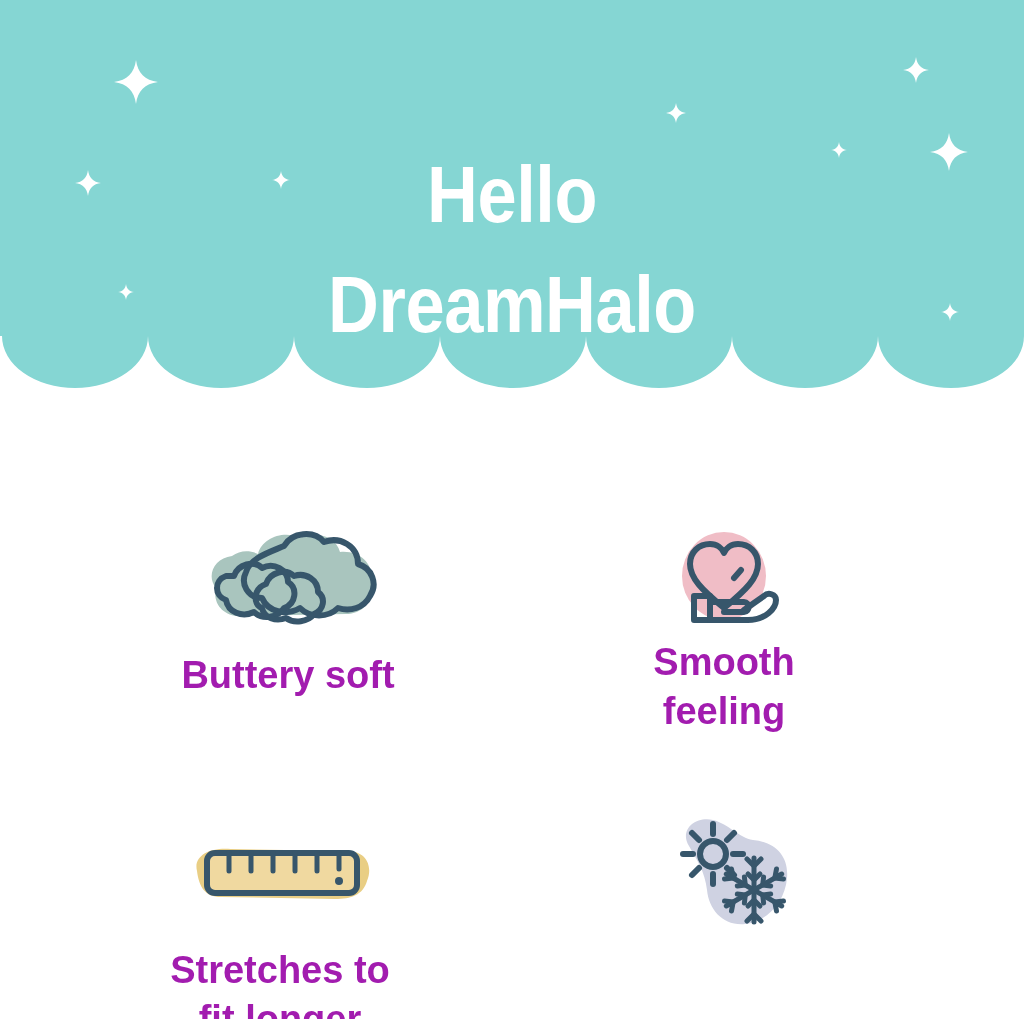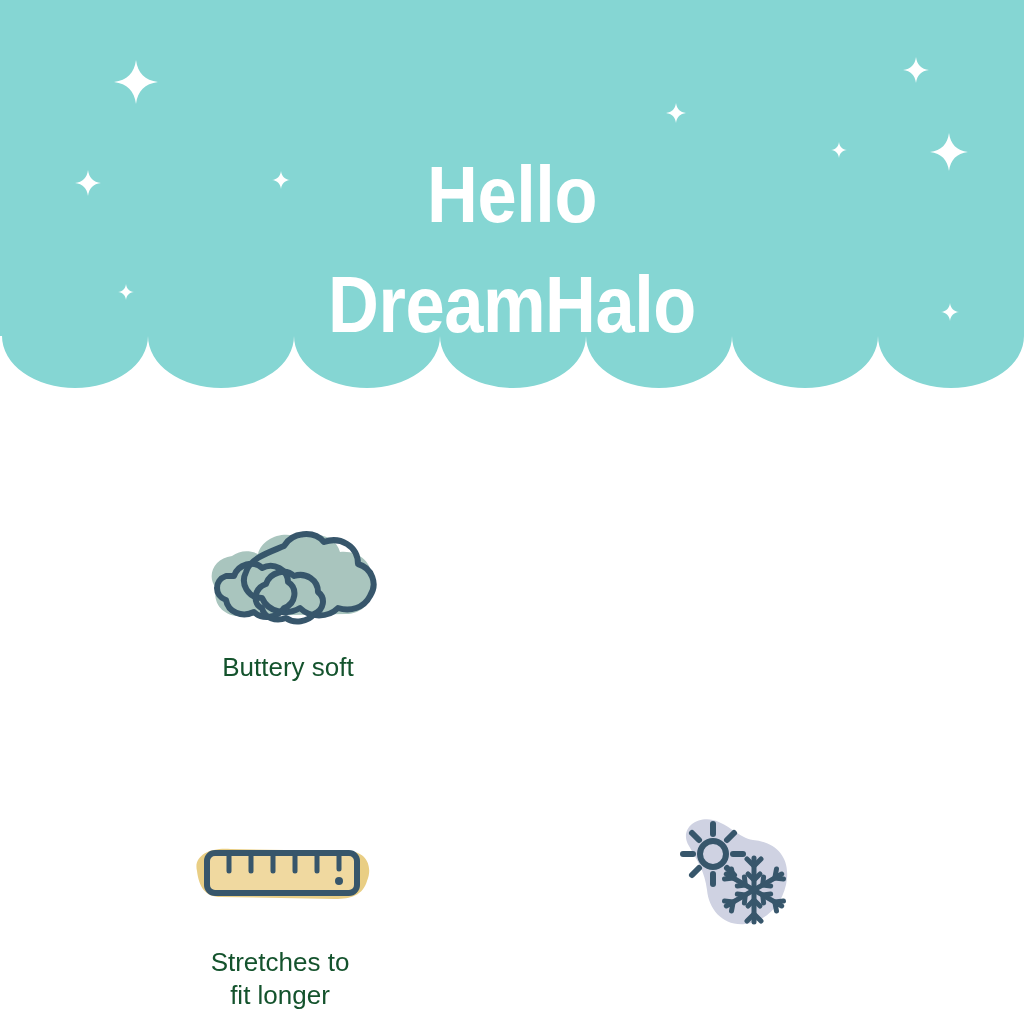--- a/index.html
+++ b/index.html
@@ -77,24 +77,24 @@
     text-align: center;
   }
   .feature .icon-wrap {
     height: 120px;
     display: flex;
     align-items: center;
     justify-content: center;
   }
   .feature .label {
     margin-top: 6px;
-    color: #14532d;
-    font-size: 26px;
+    color: #a21caf;
+    font-size: 38px;
     line-height: 1.28;
-    font-weight: 400;
+    font-weight: 700;
     letter-spacing: 0px;
     white-space: pre-line;
   }
 
   
   #feat-buttery-soft { left: 118px; top: 125px; }
   #feat-smooth-feeling { left: 554px; top: 120px; }
   #feat-stretches     { left: 110px; top: 420px; }
   #feat-seasonless    { left: 560px; top: 412px; }
 
@@ -183,20 +183,44 @@
                  C118,46 130,54 130,66
                  C138,72 136,84 126,88
                  C120,96 106,98 98,92
                  C88,96 76,92 74,82
                  C64,78 66,62 78,58 Z" fill="none" stroke="#37566B" stroke-width="6" stroke-linejoin="round" stroke-linecap="round"></path>
       </svg>
     </div>
     <div class="label">Buttery soft</div>
   </div>
 
+  <div class="feature" id="feat-smooth-feeling">
+    <div class="icon-wrap">
+      <svg width="132" height="112" viewBox="0 0 132 112">
+
+        <ellipse cx="66" cy="56" rx="42" ry="44" fill="#F0BDC6"></ellipse>
+
+        <path d="M66,88
+                 C44,70 32,58 32,44
+                 C32,32 41,24 52,24
+                 C59,24 64,28 66,33
+                 C68,28 73,24 80,24
+                 C91,24 100,32 100,44
+                 C100,58 88,70 66,88 Z" fill="none" stroke="#37566B" stroke-width="6" stroke-linejoin="round" stroke-linecap="round"></path>
+
+        <path d="M83,50 L76,58" fill="none" stroke="#37566B" stroke-width="6" stroke-linecap="round"></path>
+
+        <path d="M36,76 L36,100 L52,100 L52,76 Z" fill="none" stroke="#37566B" stroke-width="6" stroke-linejoin="round"></path>
+        <path d="M52,82 L86,82 C92,82 92,92 86,92 L66,92" fill="none" stroke="#37566B" stroke-width="6" stroke-linejoin="round" stroke-linecap="round"></path>
+        <path d="M52,100 L90,100 C108,100 118,88 118,80 C118,74 110,72 106,76 L86,90" fill="none" stroke="#37566B" stroke-width="6" stroke-linejoin="round" stroke-linecap="round"></path>
+      </svg>
+    </div>
+    <div class="label">Smooth
+feeling</div>
+  </div>
 
   <div class="feature" id="feat-stretches">
     <div class="icon-wrap">
       <svg width="190" height="86" viewBox="0 0 190 86">
 
         <path d="M12,34 C8,18 26,10 46,12 L162,14 C182,14 188,30 182,44
                  C178,58 166,62 150,62 L36,60 C20,60 14,50 12,34 Z" fill="#E9CE84"></path>
 
         <rect x="22" y="16" width="150" height="40" rx="8" ry="8" fill="#F0D9A0" stroke="#37566B" stroke-width="6" stroke-linejoin="round"></rect>
 

